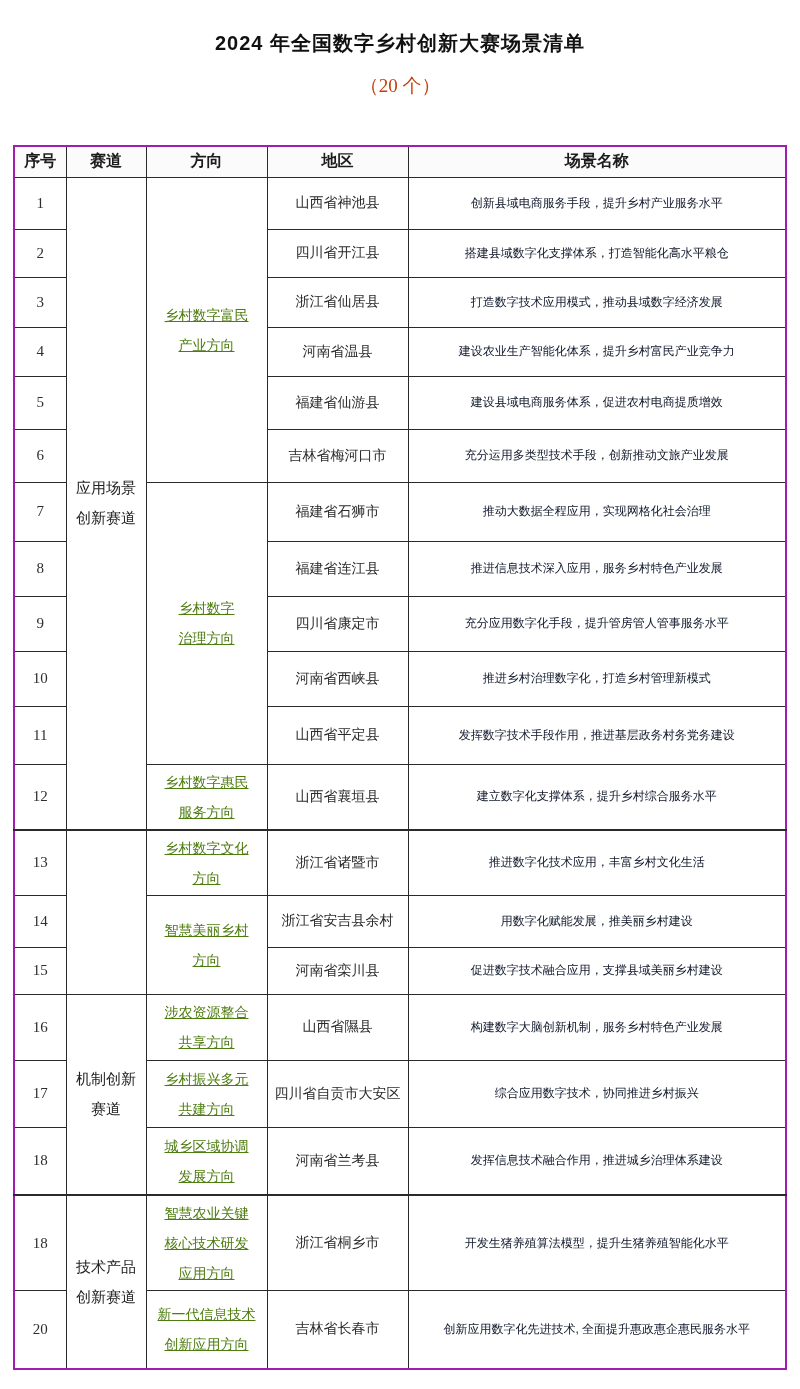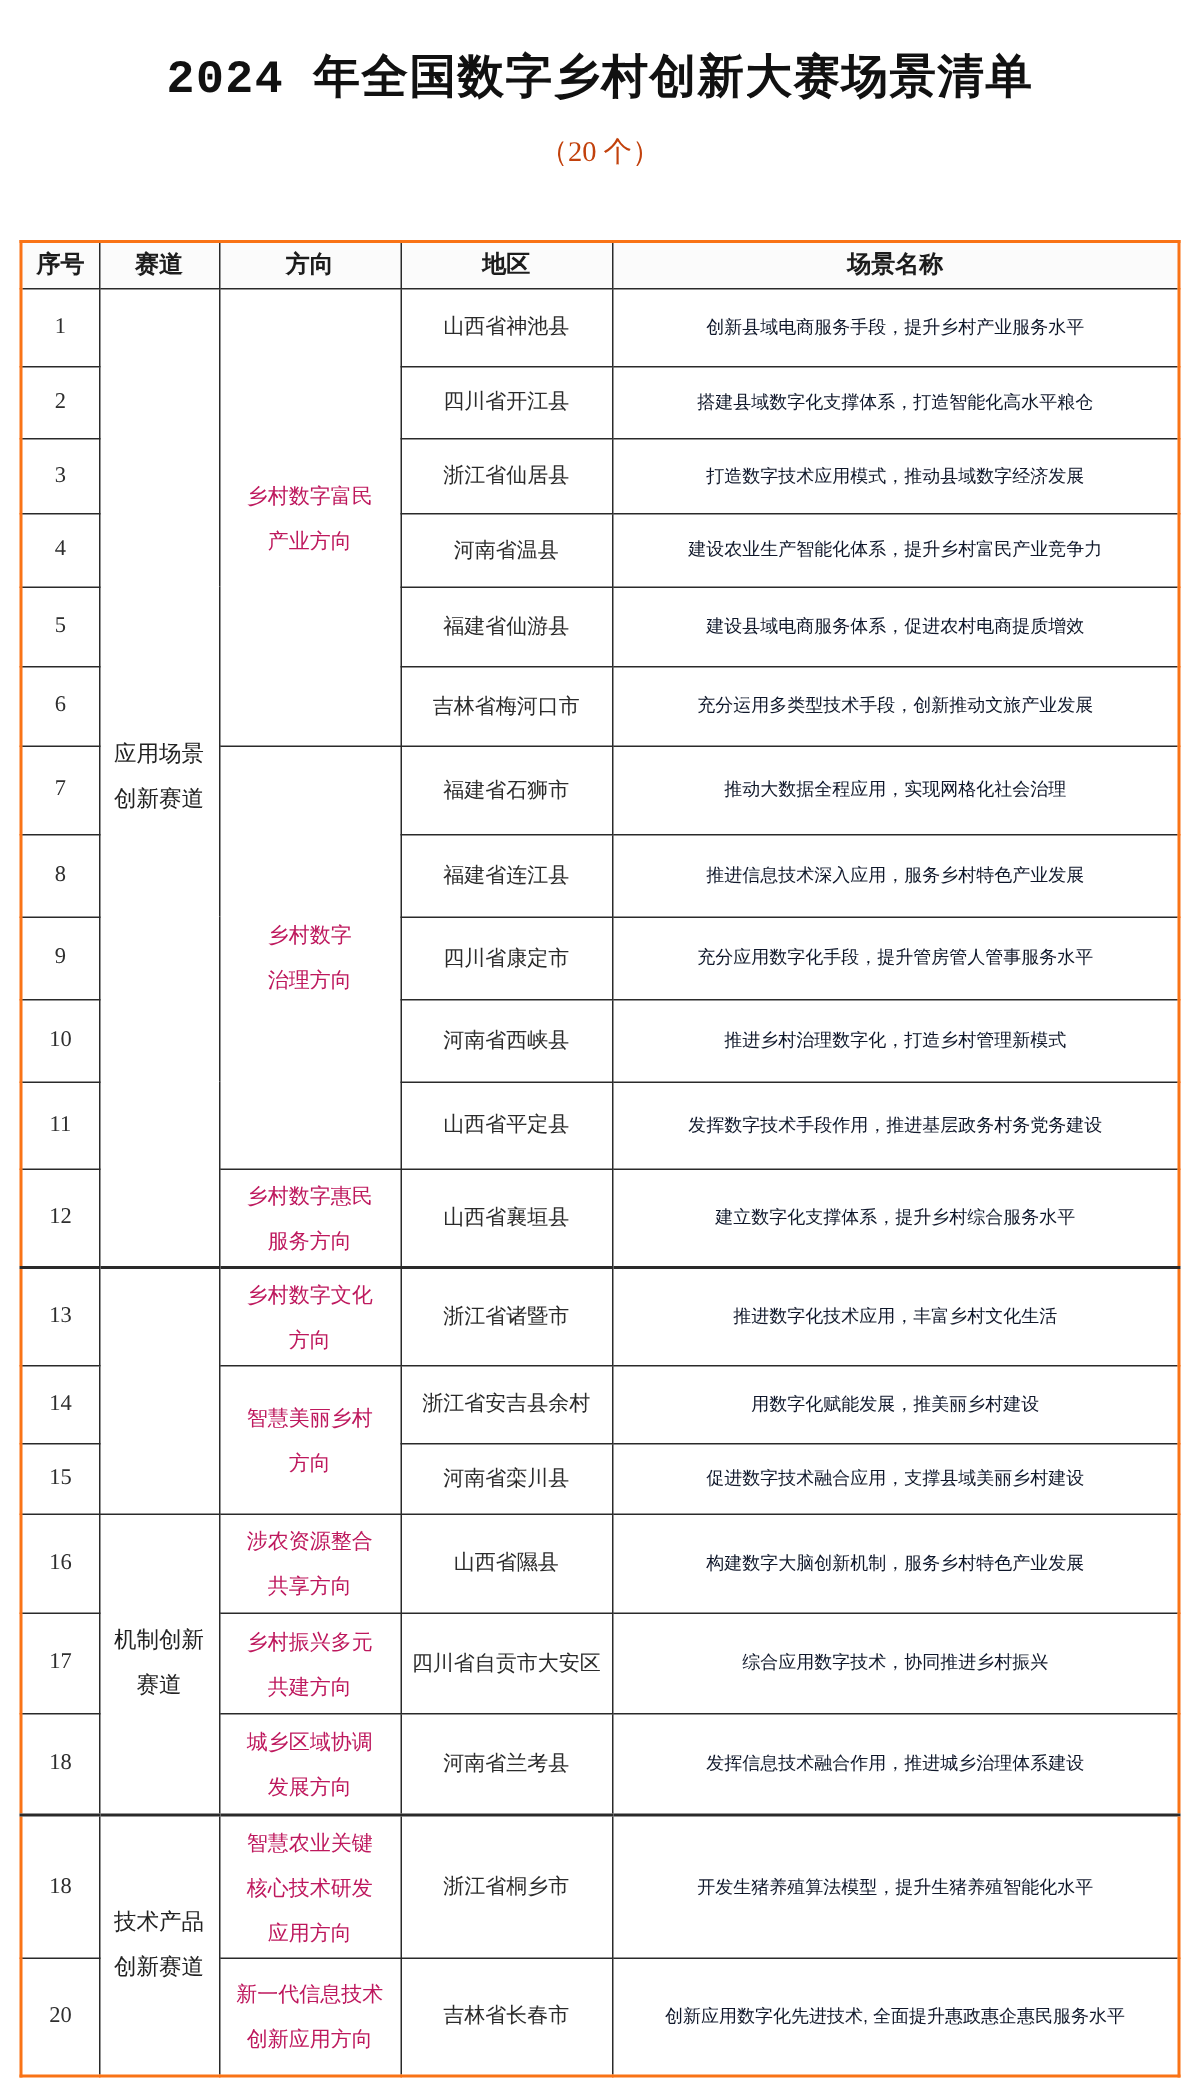--- a/index.html
+++ b/index.html
@@ -7,40 +7,40 @@
   body {
     width: 800px;
     height: 1389px;
     font-family: "Liberation Sans", sans-serif;
     color: #262626;
     position: relative;
   }
   .doc-title {
     padding-top: 30px;
     text-align: center;
-    font-family: Liberation Mono, monospace;
+    font-family: Liberation Sans, sans-serif;
     font-weight: bold;
-    font-size: 31px;
+    font-size: 20px;
     letter-spacing: 1px;
     color: #111111;
     white-space: nowrap;
   }
   .doc-subtitle {
     margin-top: 16px;
     text-align: center;
     font-family: "Liberation Serif", serif;
     font-size: 19px;
     color: #c2410c;
   }
   table.scene-table {
     margin: 46px auto 0 auto;
     width: 772px;
     border-collapse: collapse;
     table-layout: fixed;
-    border: 2px solid #f97316;
+    border: 2px solid #a21caf;
   }
   .scene-table th, .scene-table td {
     border: 1px solid #2a2a2a;
     text-align: center;
     vertical-align: middle;
     padding: 2px 3px;
     overflow: hidden;
   }
   .scene-table thead th {
     font-size: 16px;
@@ -56,23 +56,24 @@
   }
   td.cell-track {
     font-size: 15px;
     font-weight: normal;
     color: #222222;
     white-space: pre-line;
     line-height: 30px;
   }
   td.cell-direction {
     font-size: 14px;
-    color: #be185d;
+    color: #4d7c0f;
     white-space: pre-line;
     line-height: 30px;
+    text-decoration: underline;
   }
   td.cell-region {
     font-size: 14px;
     color: #2b2b2b;
     white-space: nowrap;
   }
   td.cell-scene {
     font-size: 12px;
     color: #0f172a;
     white-space: nowrap;

